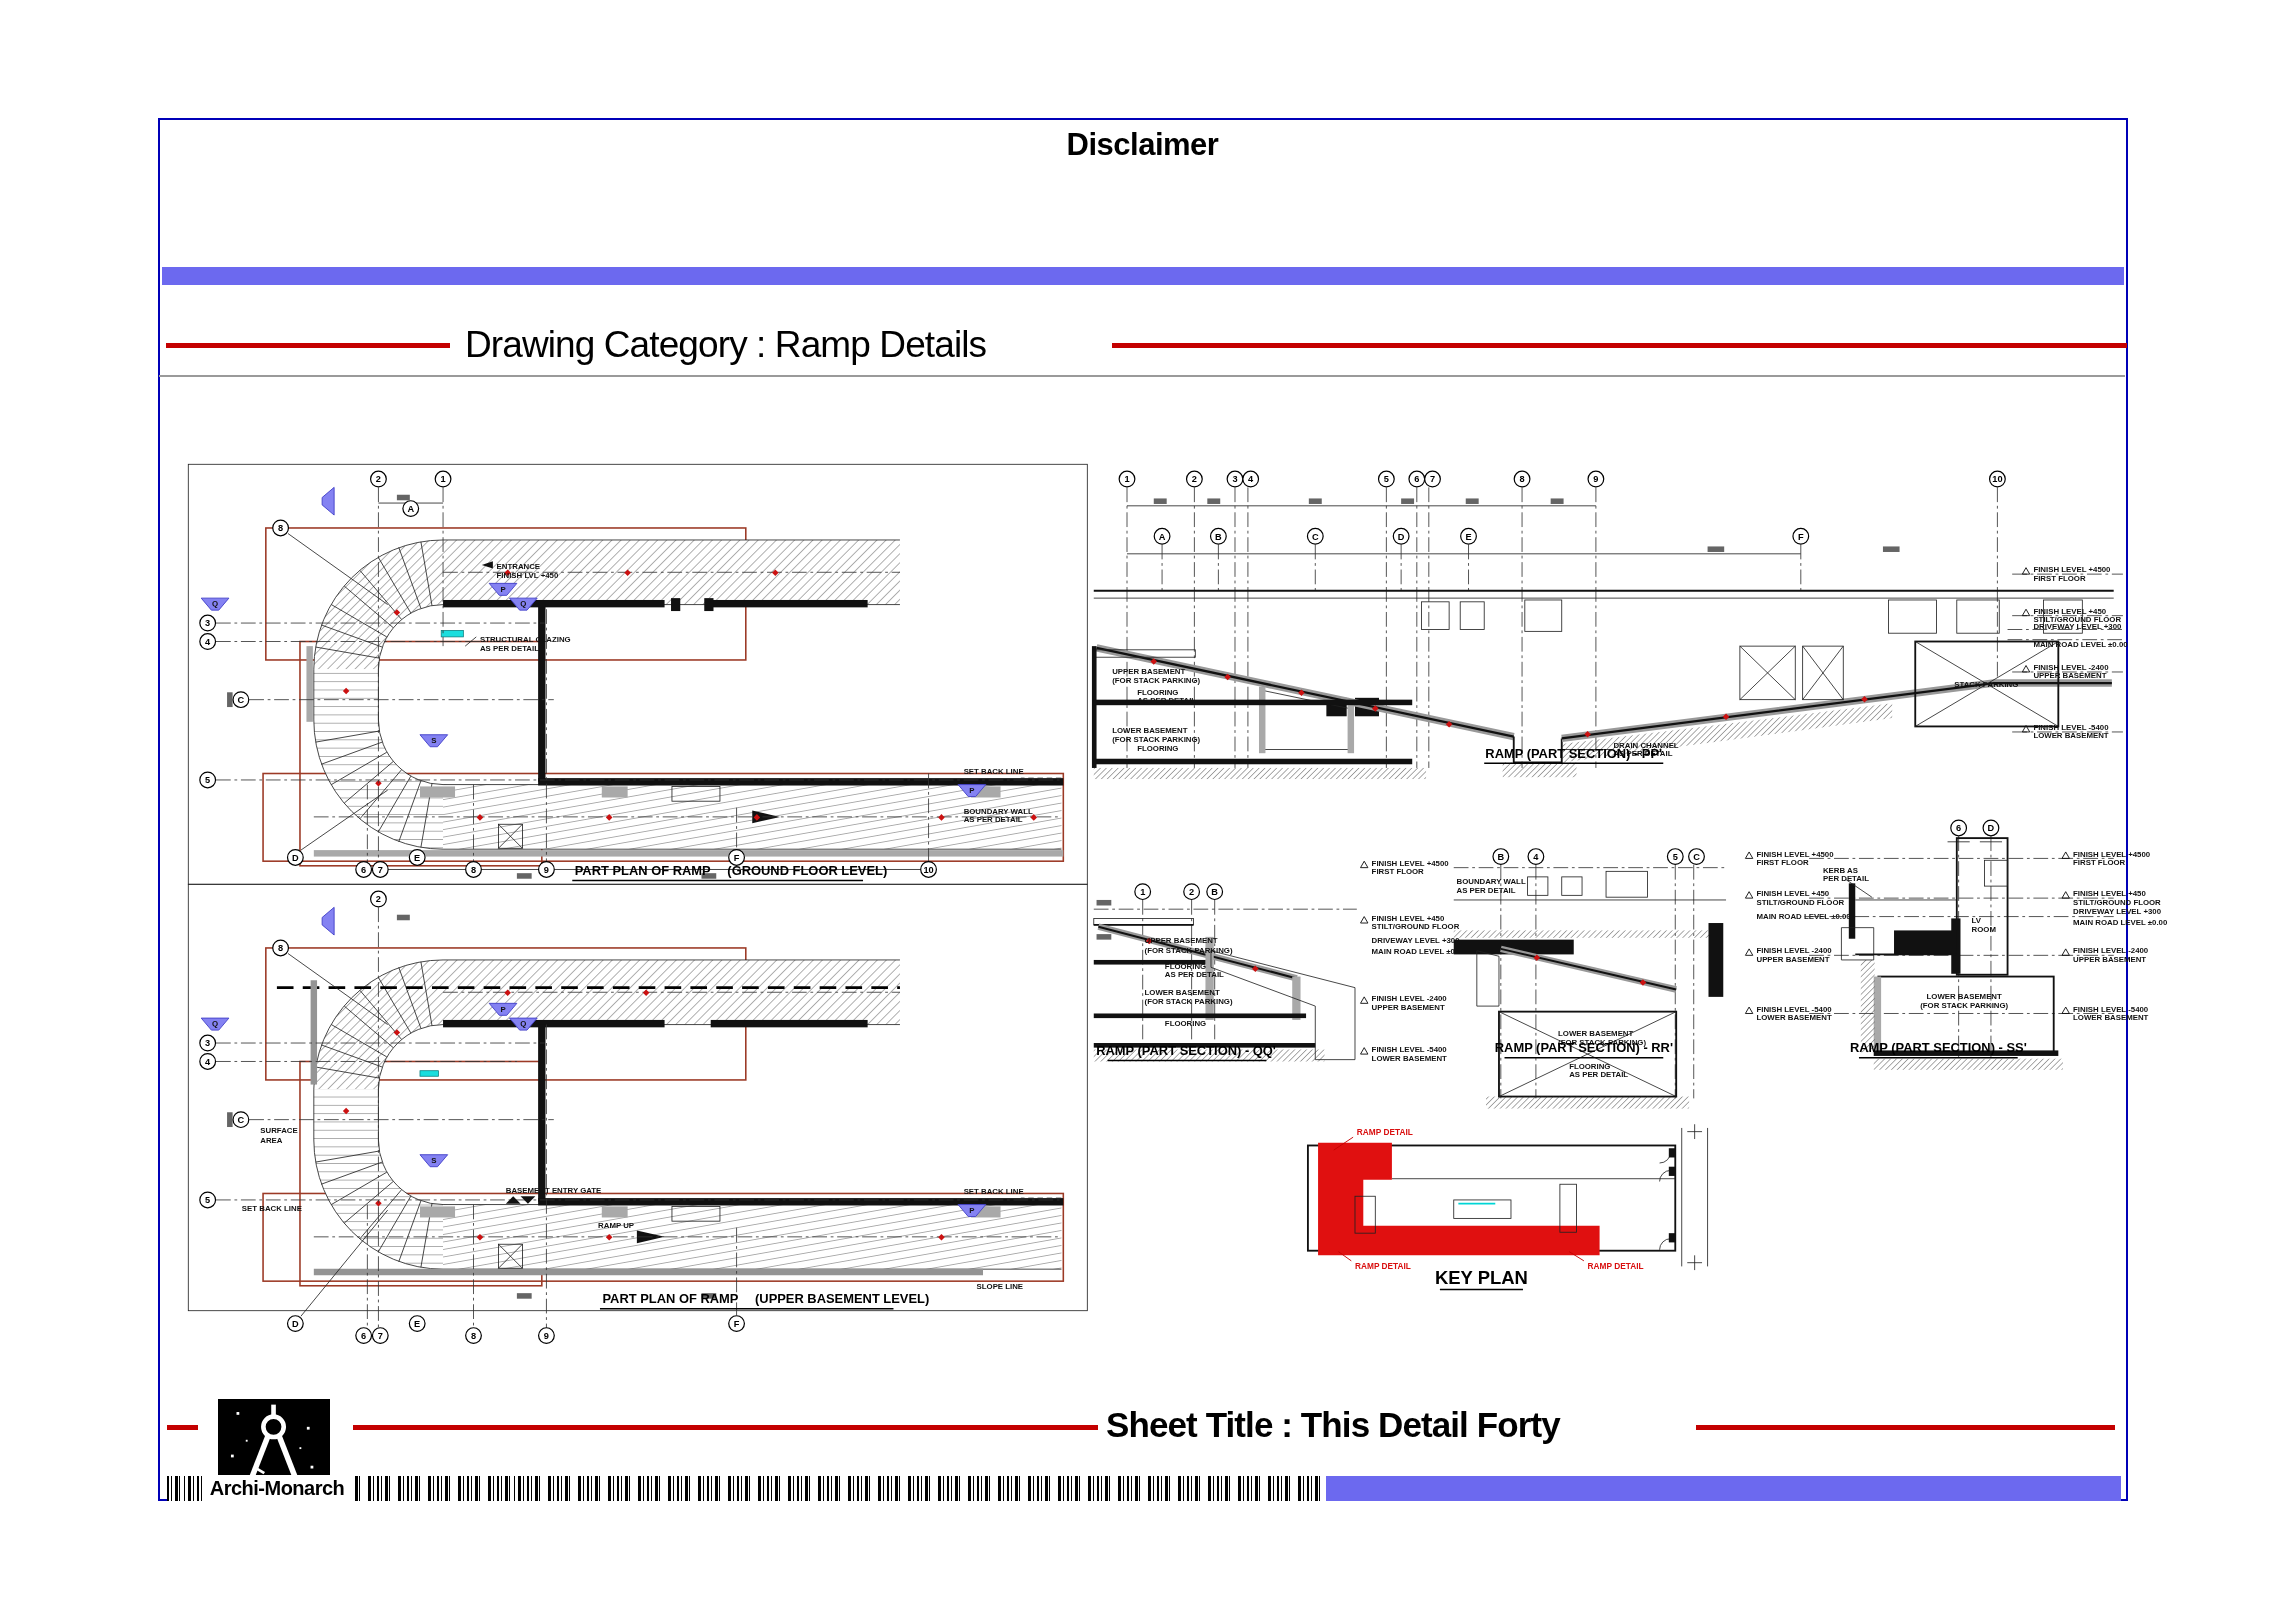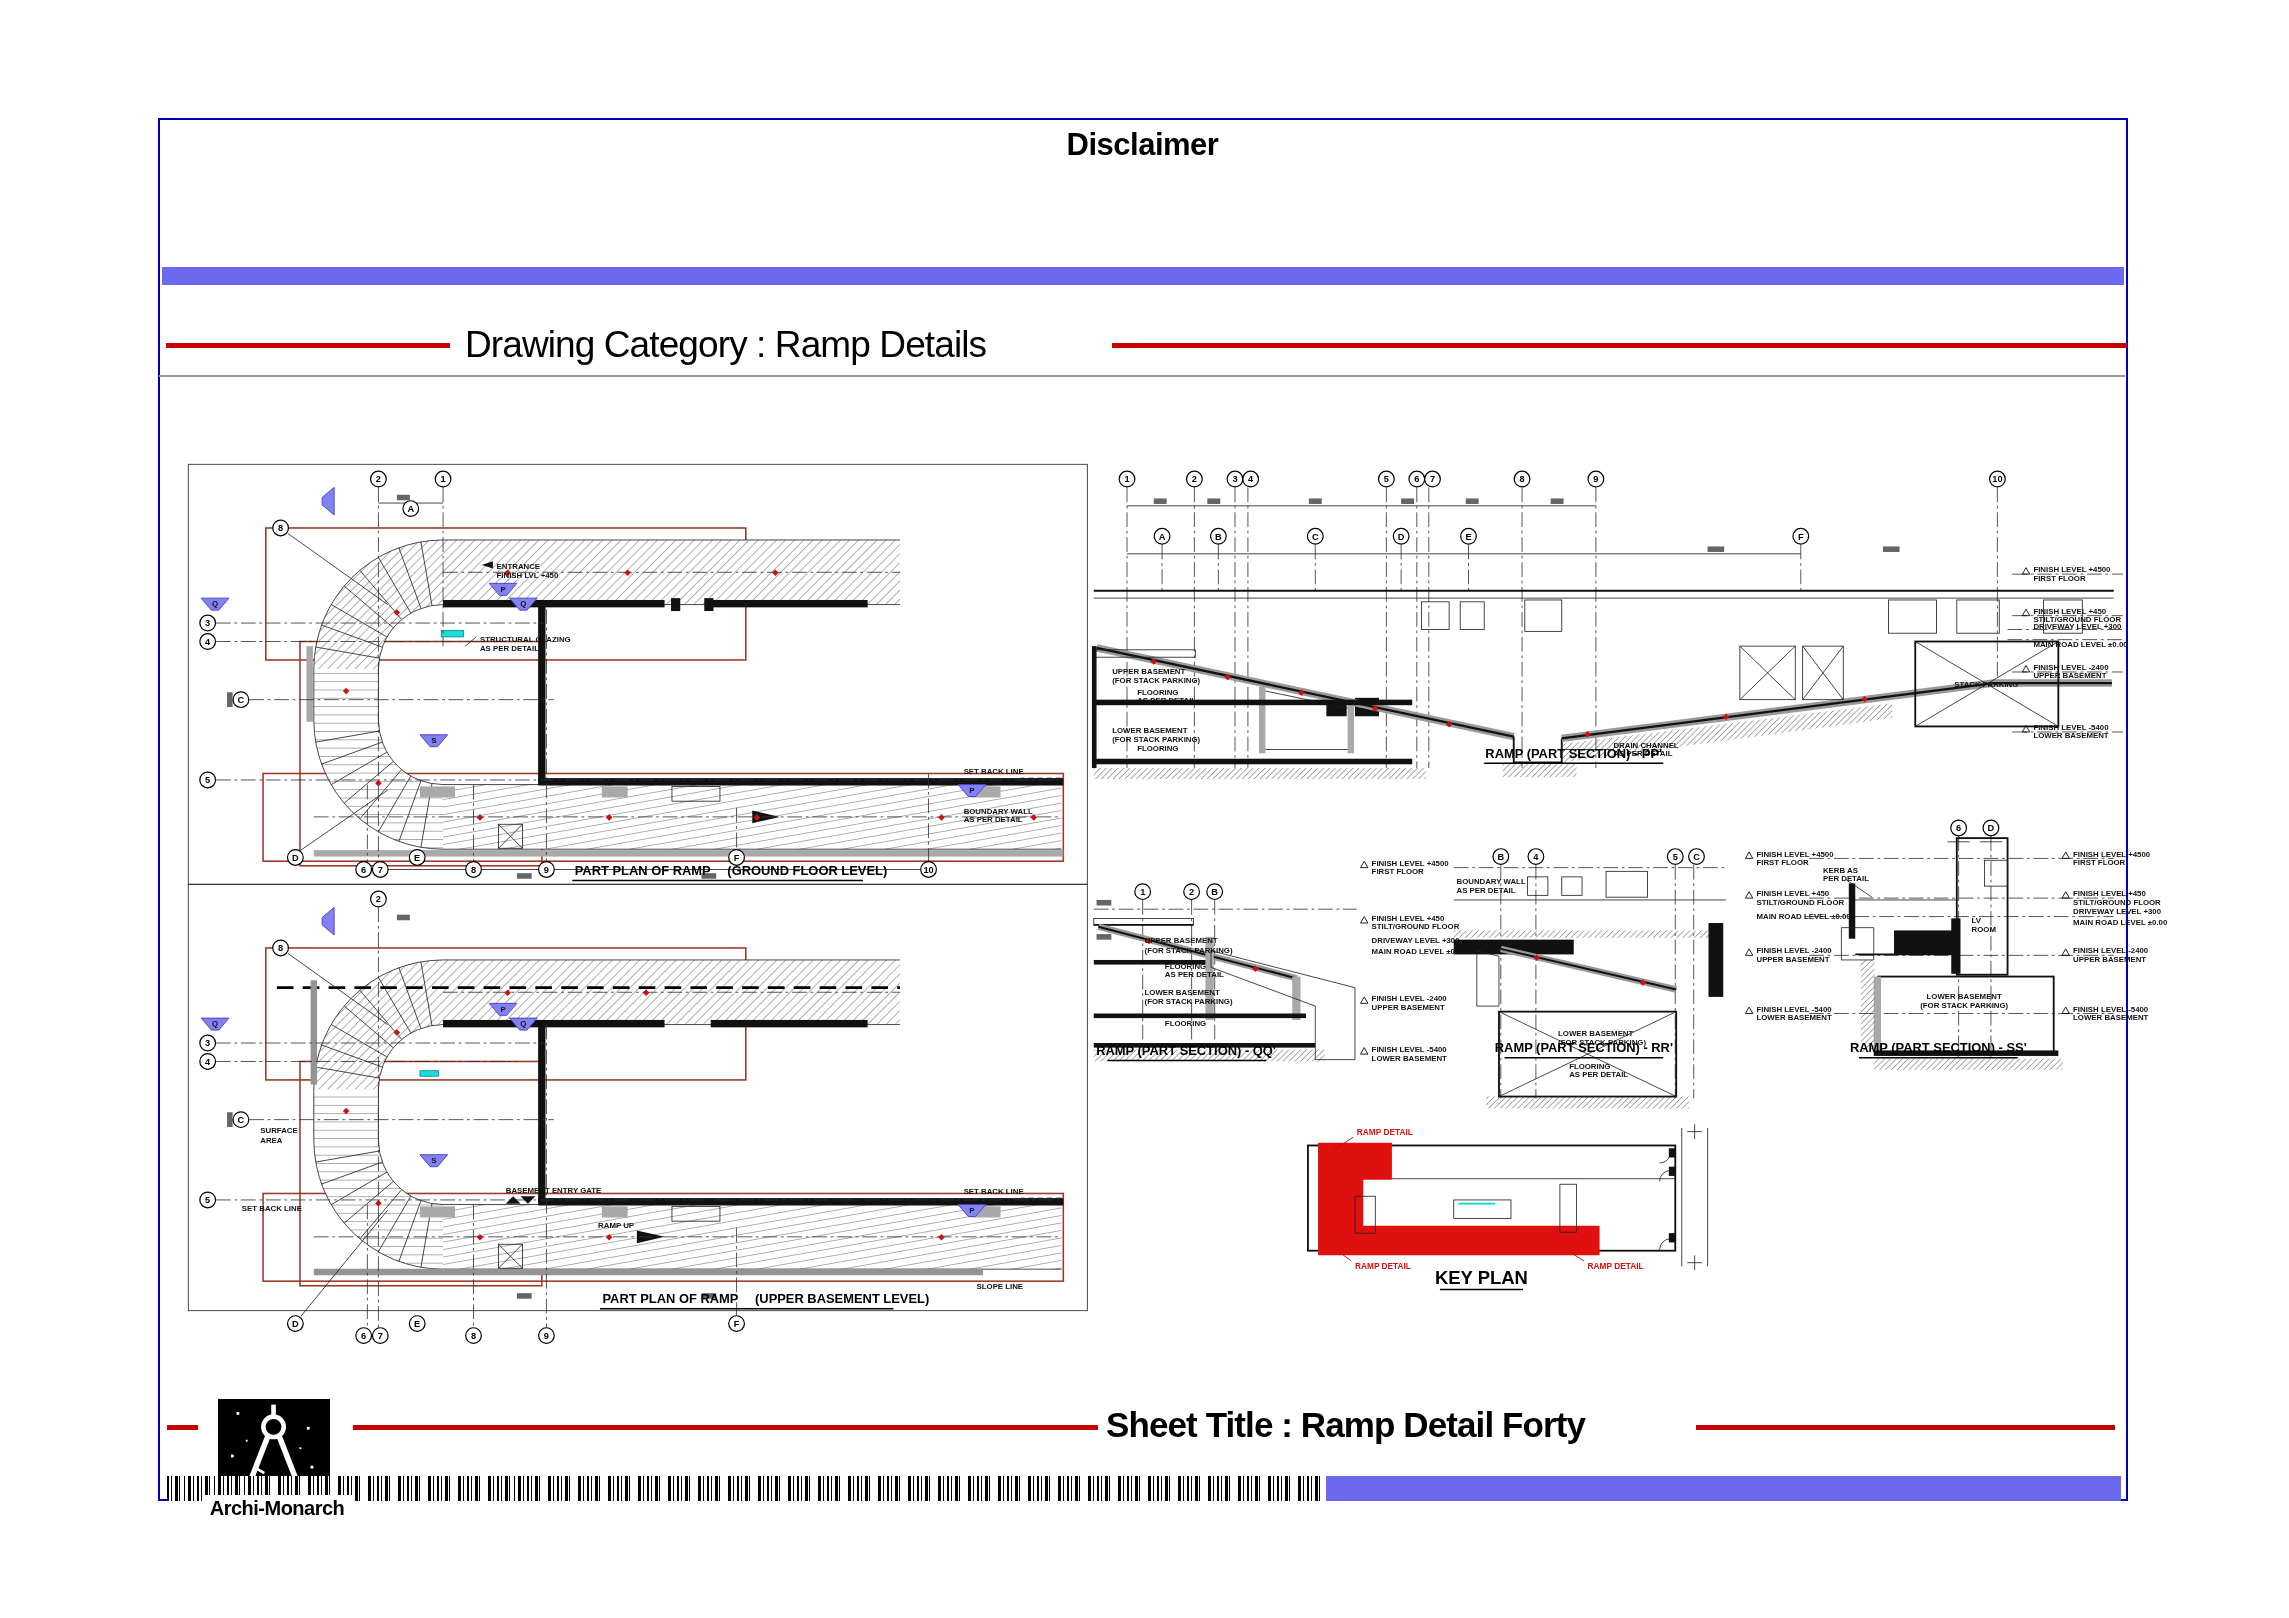--- a/index.html
+++ b/index.html
@@ -14,21 +14,21 @@
   .bar-top{left:162px;top:267px;width:1962px;height:17.5px;}
   .bar-bottom{left:1326px;top:1476px;width:795px;height:25px;}
   .redline{position:absolute;height:4.6px;background:#c40000;}
   .grayline{position:absolute;left:159px;top:375px;width:1966px;height:1.8px;background:#9a9a9a;}
   .cat-title{position:absolute;left:465px;top:324px;font-size:37px;font-weight:normal;color:#000;
         letter-spacing:-0.9px;white-space:nowrap;}
   .sheet-title{position:absolute;left:1106px;top:1405px;font-size:35px;font-weight:bold;color:#000;
         letter-spacing:-0.9px;white-space:nowrap;}
   .logo-box{position:absolute;left:218px;top:1399px;width:112px;height:89px;background:#000;}
   .brand-label{position:absolute;left:202px;top:1475px;width:150px;height:27px;background:#fff;
-        font-size:20px;font-weight:bold;color:#000;text-align:center;line-height:27px;letter-spacing:-0.5px;margin-top:20px;}
+        font-size:20px;font-weight:bold;color:#000;text-align:center;line-height:27px;letter-spacing:-0.5px;}
   .barcode{position:absolute;left:167px;top:1476px;width:1159px;height:25px;
         background:repeating-linear-gradient(90deg,#000 0 1.8px,#fff 1.8px 3.7px,#000 3.7px 4.6px,#fff 4.6px 8.3px,
         #000 8.3px 11px,#fff 11px 12px,#000 12px 13px,#fff 13px 16.6px,#000 16.6px 17.5px,#fff 17.5px 21px,
         #000 21px 24px,#fff 24px 26px,#000 26px 27px,#fff 27px 30px);}
   svg{position:absolute;left:0;top:0;}
   .thin{stroke:#222;stroke-width:0.9;fill:none;}
   .med{stroke:#111;stroke-width:2;fill:none;}
   .dd{stroke:#333;stroke-width:0.9;fill:none;stroke-dasharray:16 4 3 4;}
   .hdash{stroke:#000;stroke-width:3;fill:none;stroke-dasharray:18 10;}
   .gray{stroke:#949494;stroke-width:7;fill:none;}
@@ -858,21 +858,21 @@
       <line x1="40" y1="74" x2="50" y2="80" stroke="#fff" stroke-width="3"></line>
       <rect x="20" y="14" width="3" height="3" fill="#fff"></rect>
         <rect x="96" y="30" width="3" height="3" fill="#fff"></rect>
       <rect x="14" y="60" width="3" height="3" fill="#fff"></rect>
         <rect x="100" y="72" width="3" height="3" fill="#fff"></rect>
       <rect x="30" y="44" width="2" height="2" fill="#fff"></rect>
         <rect x="88" y="52" width="2" height="2" fill="#fff"></rect>
     </svg>
   </div>
   <div class="redline" style="left:353px;top:1425px;width:745px;"></div>
-  <div class="sheet-title">Sheet Title : Ramp Detail Forty</div>
+  <div class="sheet-title">Sheet Title : This Detail Forty</div>
   <div class="redline" style="left:1696px;top:1425px;width:419px;"></div>
 
   <div class="barcode"></div>
   <div class="brand-label">Archi-Monarch</div>
   <div class="purple-bar bar-bottom"></div>
 
 </div>
 
 
 </body></html>

